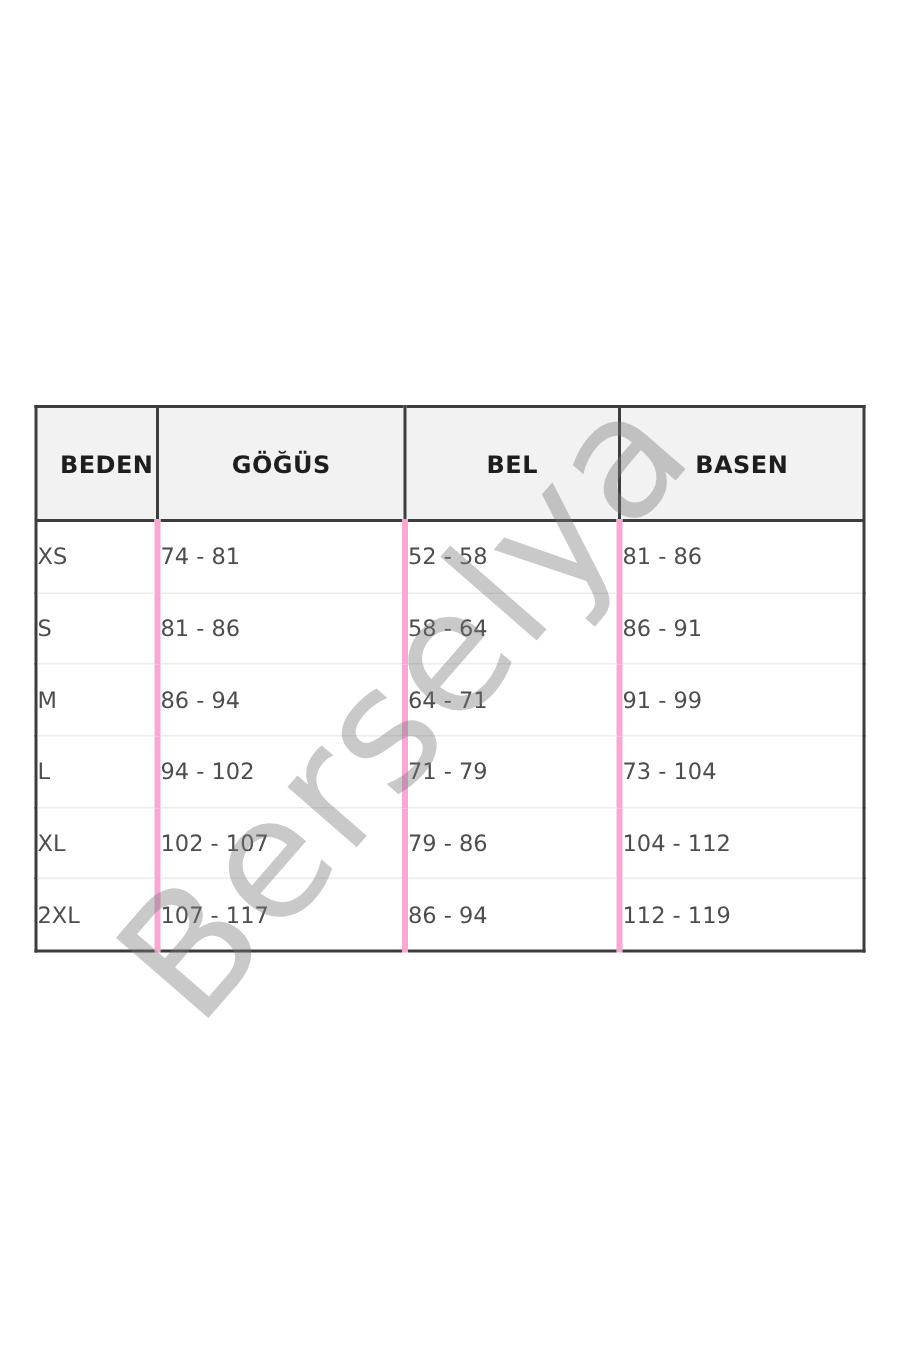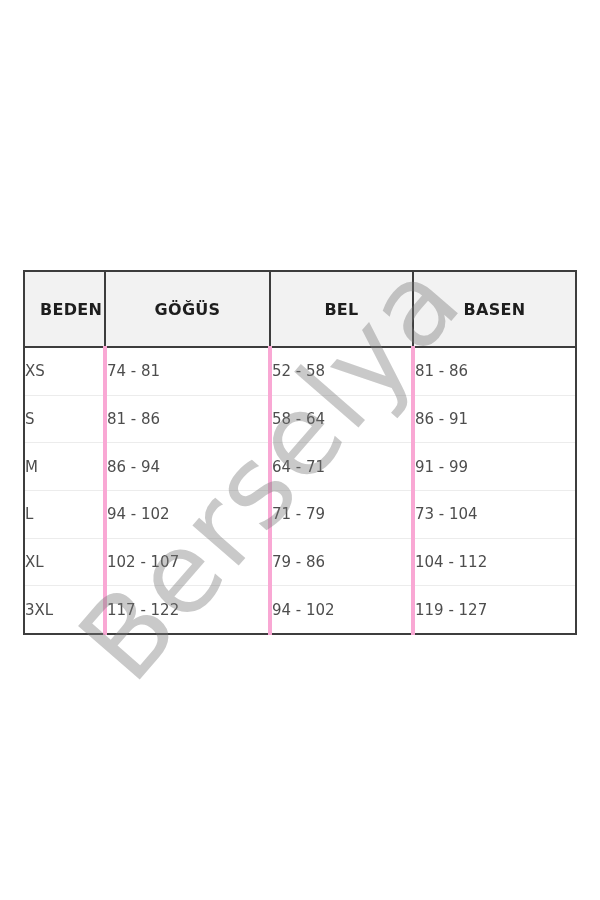--- a/index.html
+++ b/index.html
@@ -125,23 +125,23 @@
         <td>71 - 79</td>
         <td>73 - 104</td>
       </tr>
       <tr>
         <td>XL</td>
         <td>102 - 107</td>
         <td>79 - 86</td>
         <td>104 - 112</td>
       </tr>
       <tr>
-        <td>3XL</td>
-        <td>117 - 122</td>
-        <td>94 - 102</td>
-        <td>119 - 127</td>
+        <td>2XL</td>
+        <td>107 - 117</td>
+        <td>86 - 94</td>
+        <td>112 - 119</td>
       </tr>
     </tbody>
   </table>
 
   <div class="watermark">Berselya</div>
 
 </div>
 
 </body></html>

